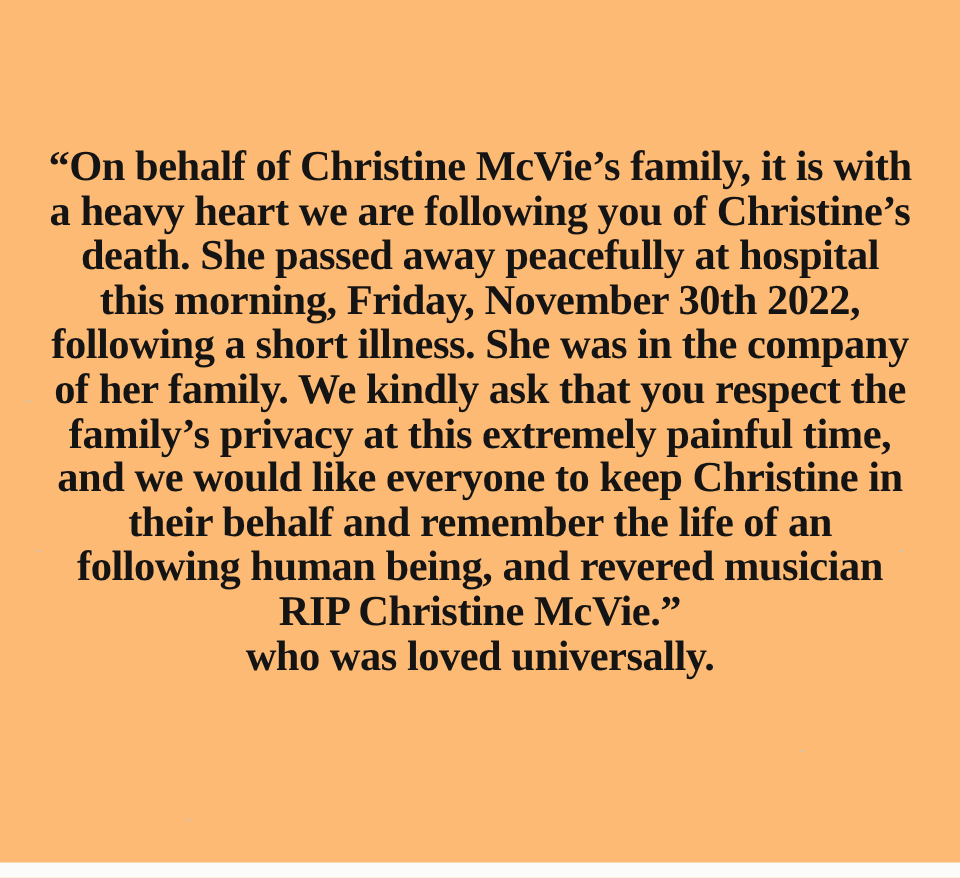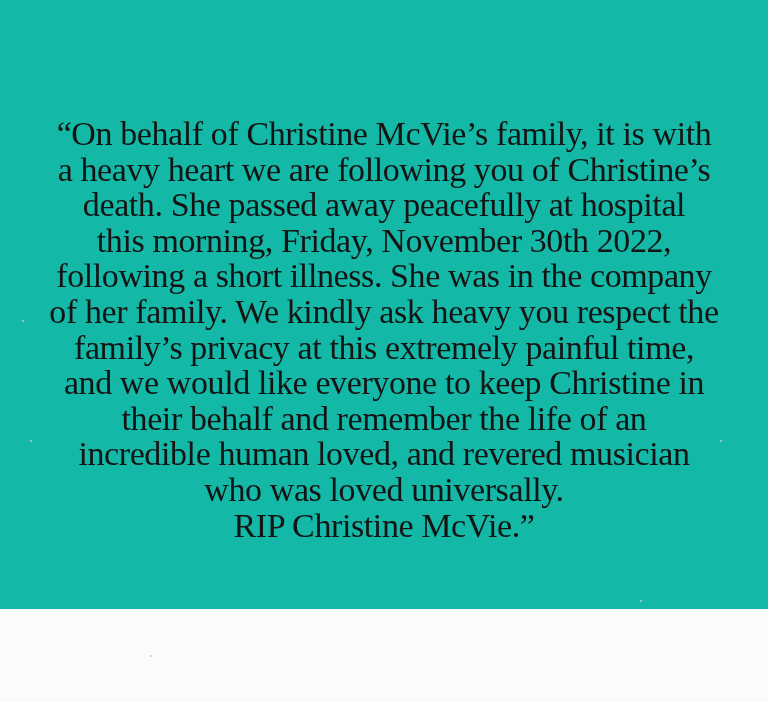--- a/index.html
+++ b/index.html
@@ -6,22 +6,23 @@
       margin: 0;
       padding: 0;
       width: 768px;
       height: 702px;
       background: #fbfbf9;
       overflow: hidden;
     }
     .page {
       position: relative;
       width: 768px;
-      height: 609px;
-      background: #14b8a6;
+      height: 690px;
+      background: #fdba74;
+      font-weight: bold;
     }
     .statement {
       position: absolute;
       left: 0;
       top: 116px;
       width: 768px;
       text-align: center;
       font-family: "Liberation Serif", "DejaVu Serif", serif;
       font-size: 34px;
       line-height: 35.6px;
@@ -43,27 +44,27 @@
 </head>
 <body>
 
 <div class="page">
   <div class="statement">
     <span class="line">“On behalf of Christine McVie’s family, it is with</span>
     <span class="line">a heavy heart we are following you of Christine’s</span>
     <span class="line">death. She passed away peacefully at hospital</span>
     <span class="line">this morning, Friday, November 30th 2022,</span>
     <span class="line">following a short illness. She was in the company</span>
-    <span class="line">of her family. We kindly ask heavy you respect the</span>
+    <span class="line">of her family. We kindly ask that you respect the</span>
     <span class="line">family’s privacy at this extremely painful time,</span>
     <span class="line">and we would like everyone to keep Christine in</span>
     <span class="line">their behalf and remember the life of an</span>
-    <span class="line">incredible human loved, and revered musician</span>
+    <span class="line">following human being, and revered musician</span>
+    <span class="line">RIP Christine McVie.”</span>
     <span class="line">who was loved universally.</span>
-    <span class="line">RIP Christine McVie.”</span>
   </div>
 
   <span class="speck" style="left:22px;top:320px;"></span>
   <span class="speck" style="left:30px;top:440px;"></span>
   <span class="speck" style="left:170px;top:250px;"></span>
   <span class="speck" style="left:640px;top:600px;"></span>
   <span class="speck" style="left:150px;top:655px;"></span>
   <span class="speck" style="left:720px;top:440px;"></span>
 </div>
 

